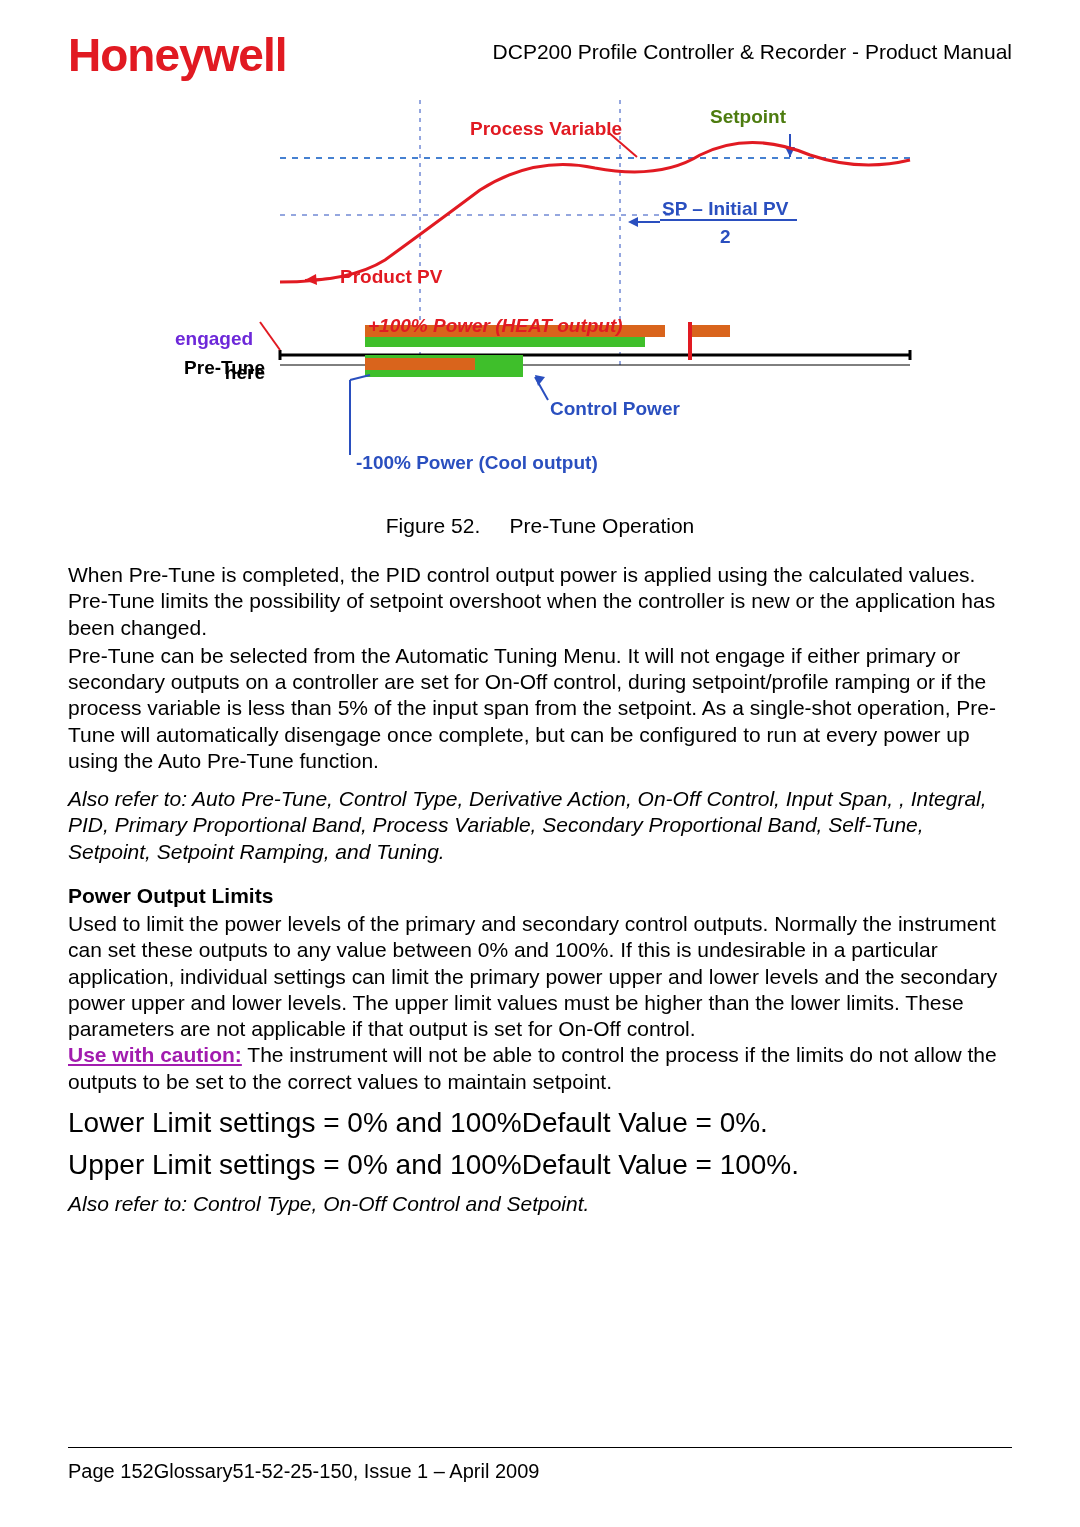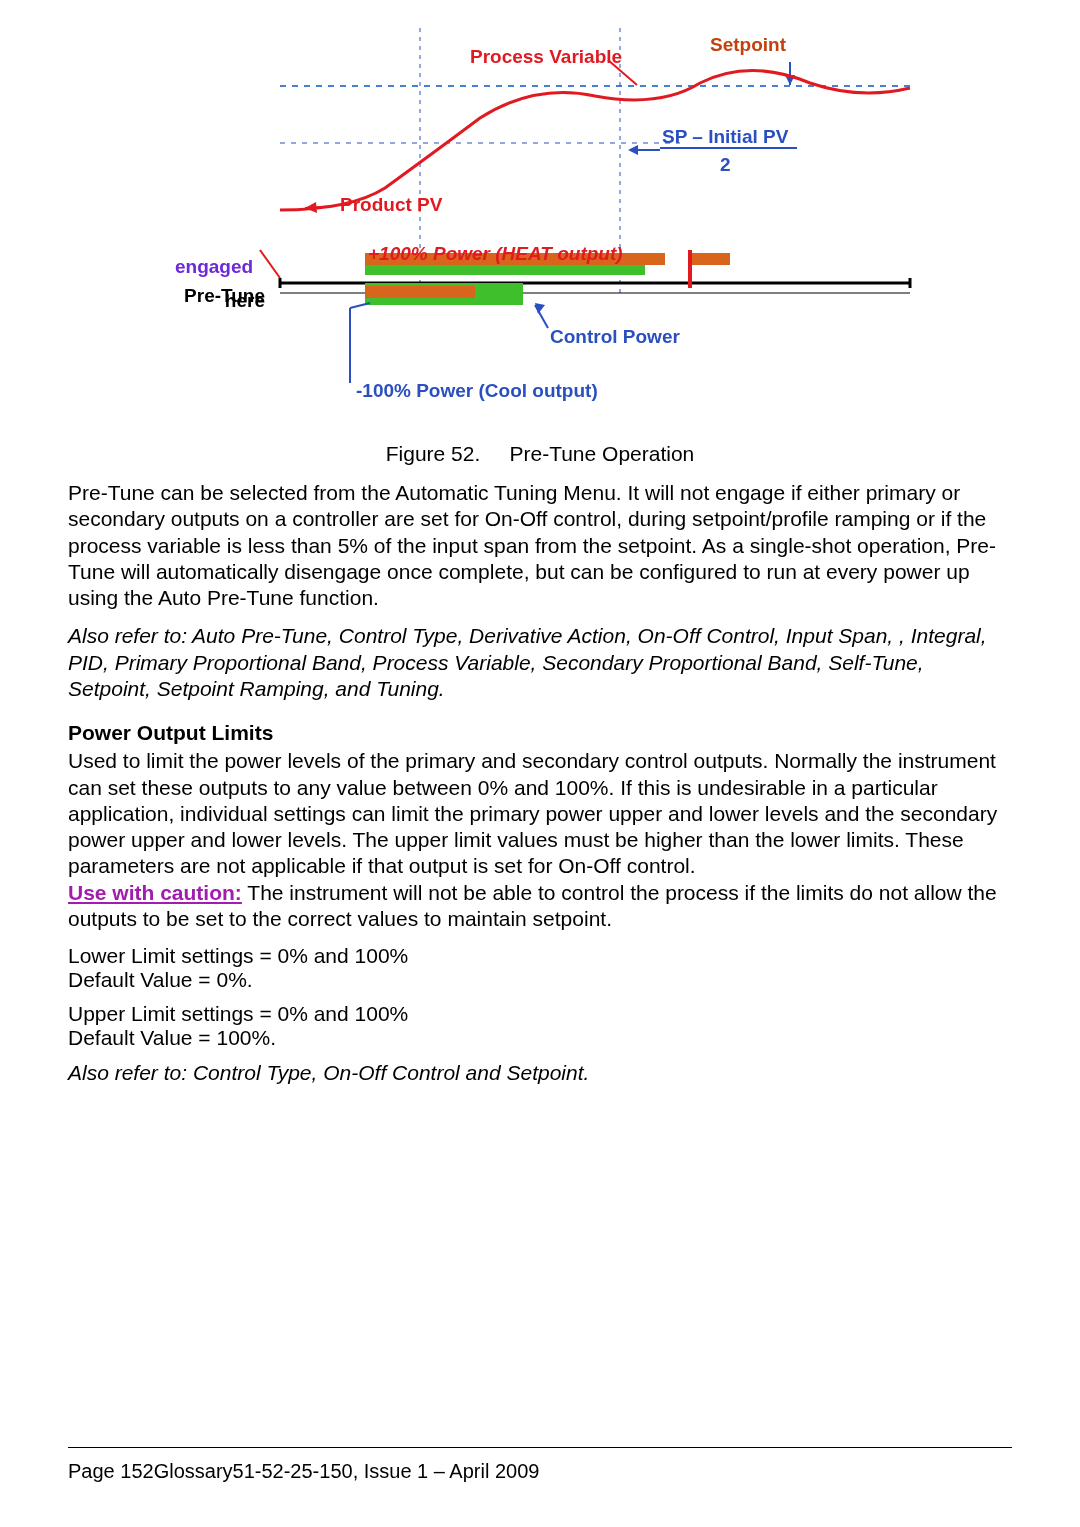--- a/index.html
+++ b/index.html
@@ -49,42 +49,45 @@
     font-size: 21px;
     line-height: 1.25;
     margin-bottom: 12px;
   }
   .italic { font-style: italic; }
   .bold { font-weight: bold; }
   .red { color: #a21caf; text-decoration: underline; }
   .row2 {
     display: flex;
     justify-content: flex-start;
-    font-size: 21px;
+    font-size: 28px;
     margin-bottom: 10px;
-    flex-direction: column;
   }
   .footer {
     position: absolute;
     left: 68px;
     right: 68px;
     bottom: 44px;
     border-top: 1.5px solid #000;
     padding-top: 12px;
     display: flex;
     justify-content: flex-start;
     font-size: 20px;
   }
   svg { display:block; }
 </style>
 </head>
 <body>
 
 <div class="page">
 
+  <div class="header">
+    <div class="logo">Honeywell</div>
+    <div class="doc-title">DCP200 Profile Controller &amp; Recorder - Product Manual</div>
+  </div>
 
   <div class="figure-box">
     <svg width="800" height="400">
 
       <line x1="650" y1="34" x2="650" y2="57" stroke="#2a4fbf" stroke-width="2"></line>
       <polygon points="650,57 645,47 655,47" fill="#2a4fbf"></polygon>
 
       <line x1="140" y1="58" x2="770" y2="58" stroke="#0a58c2" stroke-width="1.5" stroke-dasharray="6 6"></line>
 
       <line x1="280" y1="0" x2="280" y2="270" stroke="#2a4fbf" stroke-width="1" stroke-dasharray="4 5"></line>
@@ -121,38 +124,39 @@
 
       <line x1="210" y1="355" x2="210" y2="280" stroke="#2a4fbf" stroke-width="2"></line>
       <line x1="210" y1="280" x2="230" y2="275" stroke="#2a4fbf" stroke-width="2"></line>
 
       <line x1="408" y1="300" x2="395" y2="277" stroke="#2a4fbf" stroke-width="2"></line>
       <polygon points="395,275 405,277 398,286" fill="#2a4fbf"></polygon>
 
       <line x1="120" y1="222" x2="140" y2="250" stroke="#e11a22" stroke-width="2"></line>
     </svg>
 
-    <div class="figlabel" style="color:#c2410c; left:570px; top:6px;">Setpoint</div>
+    <div class="figlabel" style="color:#4d7c0f; left:570px; top:6px;">Setpoint</div>
     <div class="figlabel" style="color:#e11a22; left:330px; top:18px;">Process Variable</div>
     <div class="figlabel" style="color:#2a4fbf; left:522px; top:98px;">SP – Initial PV</div>
     <div class="figlabel" style="color:#2a4fbf; left:580px; top:126px;">2</div>
     <div class="figlabel" style="color:#e11a22; left:200px; top:166px;">Product PV</div>
     <div class="figlabel" style="color:#000; left:35px; top:210px; text-align:right; width:90px;margin-top:47px;">Pre-Tune</div>
     <div class="figlabel" style="color:#6d28d9; left:35px; top:228px; text-align:left; width:90px;">engaged</div>
     <div class="figlabel" style="color:#000; left:35px; top:262px; text-align:right; width:90px;">here</div>
     <div class="figlabel" style="color:#e11a22; left:228px; top:215px;font-style:italic;">+100% Power (HEAT output)</div>
     <div class="figlabel" style="color:#2a4fbf; left:410px; top:298px;">Control Power</div>
     <div class="figlabel" style="color:#2a4fbf; left:216px; top:352px;">-100% Power (Cool output)</div>
   </div>
 
   <div class="caption">
     <span>Figure 52.</span>&nbsp;&nbsp;&nbsp;&nbsp;
     <span>Pre-Tune Operation</span>
   </div>
 
+  <div class="body-text">When Pre-Tune is completed, the PID control output power is applied using the calculated values. Pre-Tune limits the possibility of setpoint overshoot when the controller is new or the application has been changed.</div>
   <div class="body-text" style="margin-top:-10px;">Pre-Tune can be selected from the Automatic Tuning Menu. It will not engage if either primary or secondary outputs on a controller are set for On-Off control, during setpoint/profile ramping or if the process variable is less than 5% of the input span from the setpoint. As a single-shot operation, Pre-Tune will automatically disengage once complete, but can be configured to run at every power up using the Auto Pre-Tune function.</div>
   <div class="body-text italic">Also refer to: Auto Pre-Tune, Control Type, Derivative Action, On-Off Control, Input Span, , Integral, PID, Primary Proportional Band, Process Variable, Secondary Proportional Band, Self-Tune, Setpoint, Setpoint Ramping, and Tuning.</div>
 
   <div class="body-text bold" style="margin-bottom:2px; margin-top:18px;">Power Output Limits</div>
 
   <div class="body-text" style="margin-top:0;">
     <span>Used to limit the power levels of the primary and secondary control outputs. Normally the instrument can set these outputs to any value between 0% and 100%. If this is undesirable in a particular application, individual settings can limit the primary power upper and lower levels and the secondary power upper and lower levels. The upper limit values must be higher than the lower limits. These parameters are not applicable if that output is set for On-Off control.</span><br>
     <span class="bold red">Use with caution:</span><span> The instrument will not be able to control the process if the limits do not allow the outputs to be set to the correct values to maintain setpoint.</span>
   </div>
 

